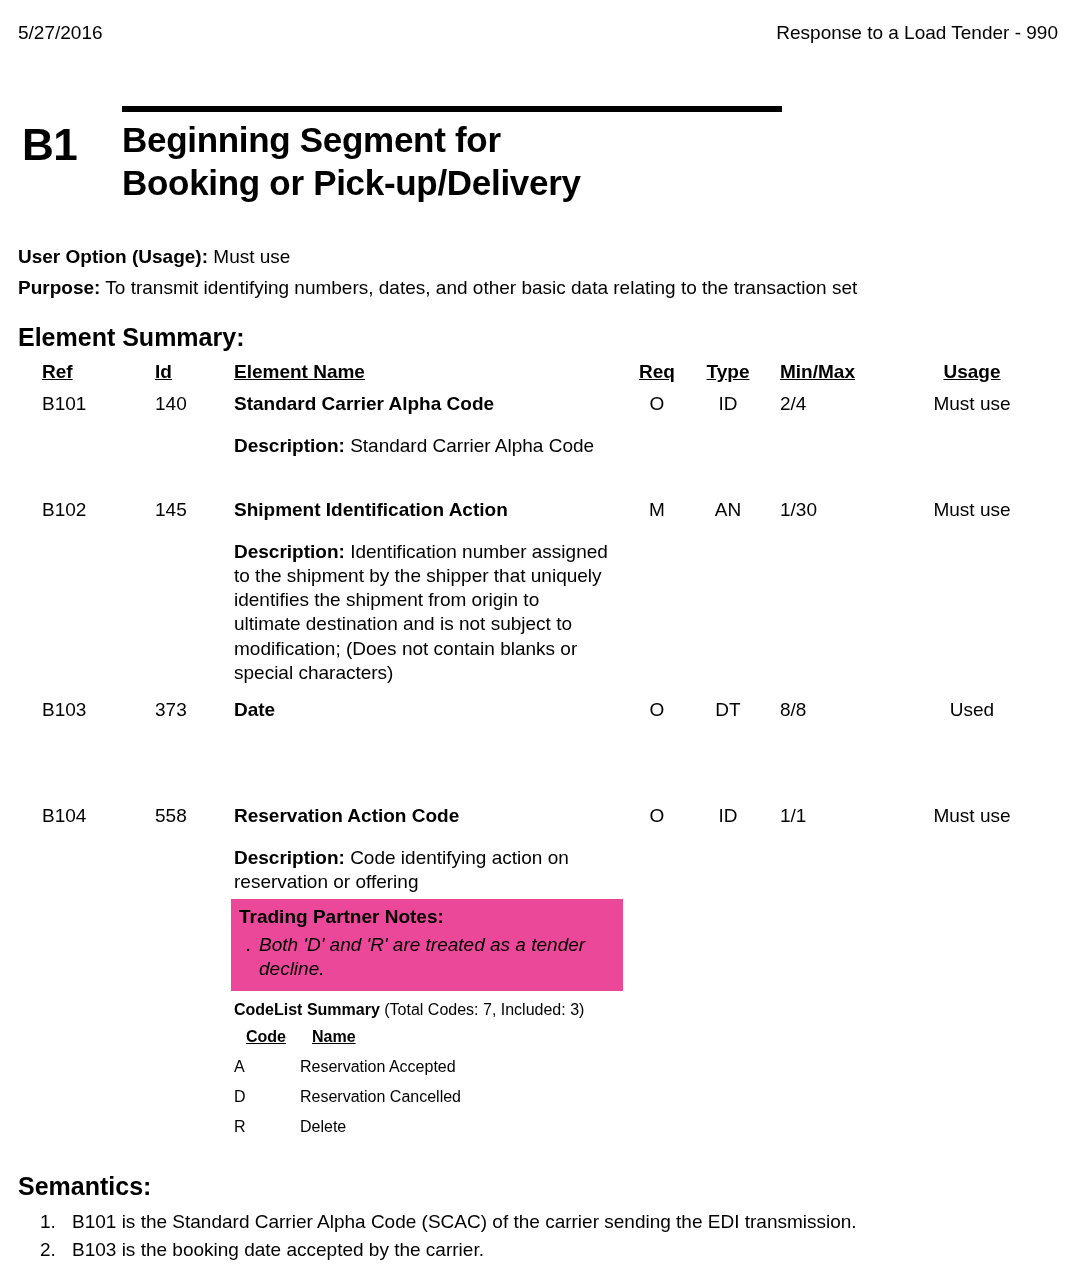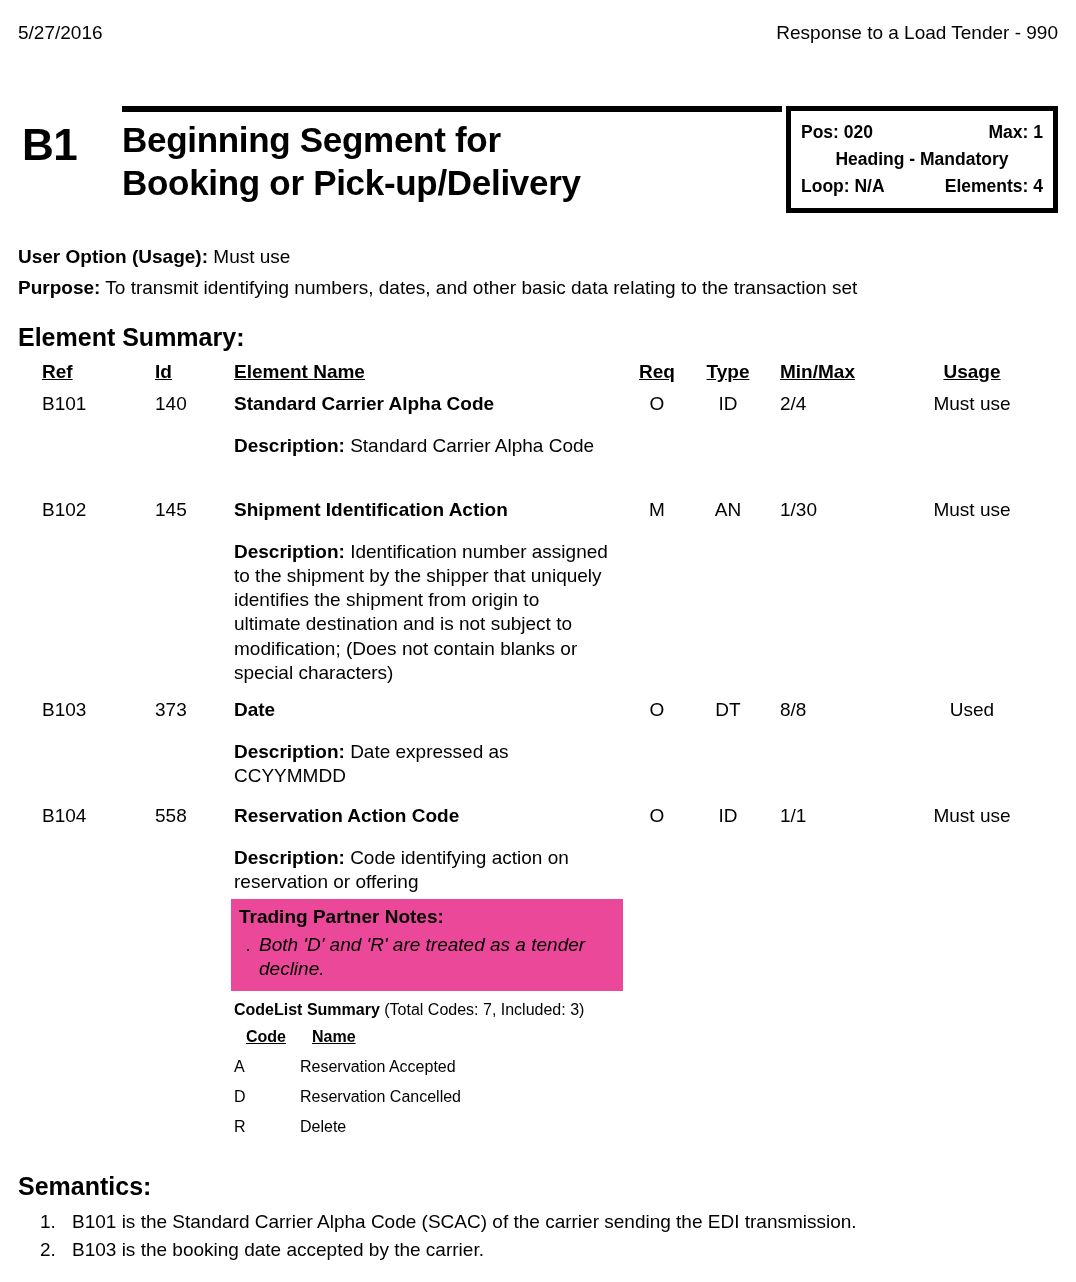--- a/index.html
+++ b/index.html
@@ -218,33 +218,20 @@
   <div class="doc-title">Response to a Load Tender - 990</div>
 </div>
 
 <div class="title-band">
   <div class="seg-code">B1</div>
   <div class="seg-title-wrap">
     <div class="seg-title">Beginning Segment for</div>
     <div class="seg-title">Booking or Pick-up/Delivery</div>
   </div>
 
-  <div class="info-box">
-    <div class="info-row">
-      <span>Pos: 020</span>
-      <span>Max: 1</span>
-    </div>
-    <div class="info-row center">
-      <span>Heading - Mandatory</span>
-    </div>
-    <div class="info-row">
-      <span>Loop: N/A</span>
-      <span>Elements: 4</span>
-    </div>
-  </div>
 </div>
 
 <div class="meta meta-usage">
   <b>User Option (Usage):</b>
   <span>Must use</span>
 </div>
 <div class="meta meta-purpose">
   <b>Purpose:</b>
   <span>To transmit identifying numbers, dates, and other basic data relating to the transaction set</span>
 </div>
@@ -292,24 +279,20 @@
   </div>
 
   <div class="trow" style="height:106px;">
     <div class="cell c-ref">B103</div>
     <div class="cell c-id">373</div>
     <div class="cell c-name">Date</div>
     <div class="cell c-req">O</div>
     <div class="cell c-type">DT</div>
     <div class="cell c-mm">8/8</div>
     <div class="cell c-usage">Used</div>
-    <div class="desc" style="top:42px;">
-      <b>Description:</b>
-      <span>Date expressed as CCYYMMDD</span>
-    </div>
   </div>
 
   <div class="trow" style="height:340px;">
     <div class="cell c-ref">B104</div>
     <div class="cell c-id">558</div>
     <div class="cell c-name">Reservation Action Code</div>
     <div class="cell c-req">O</div>
     <div class="cell c-type">ID</div>
     <div class="cell c-mm">1/1</div>
     <div class="cell c-usage">Must use</div>

